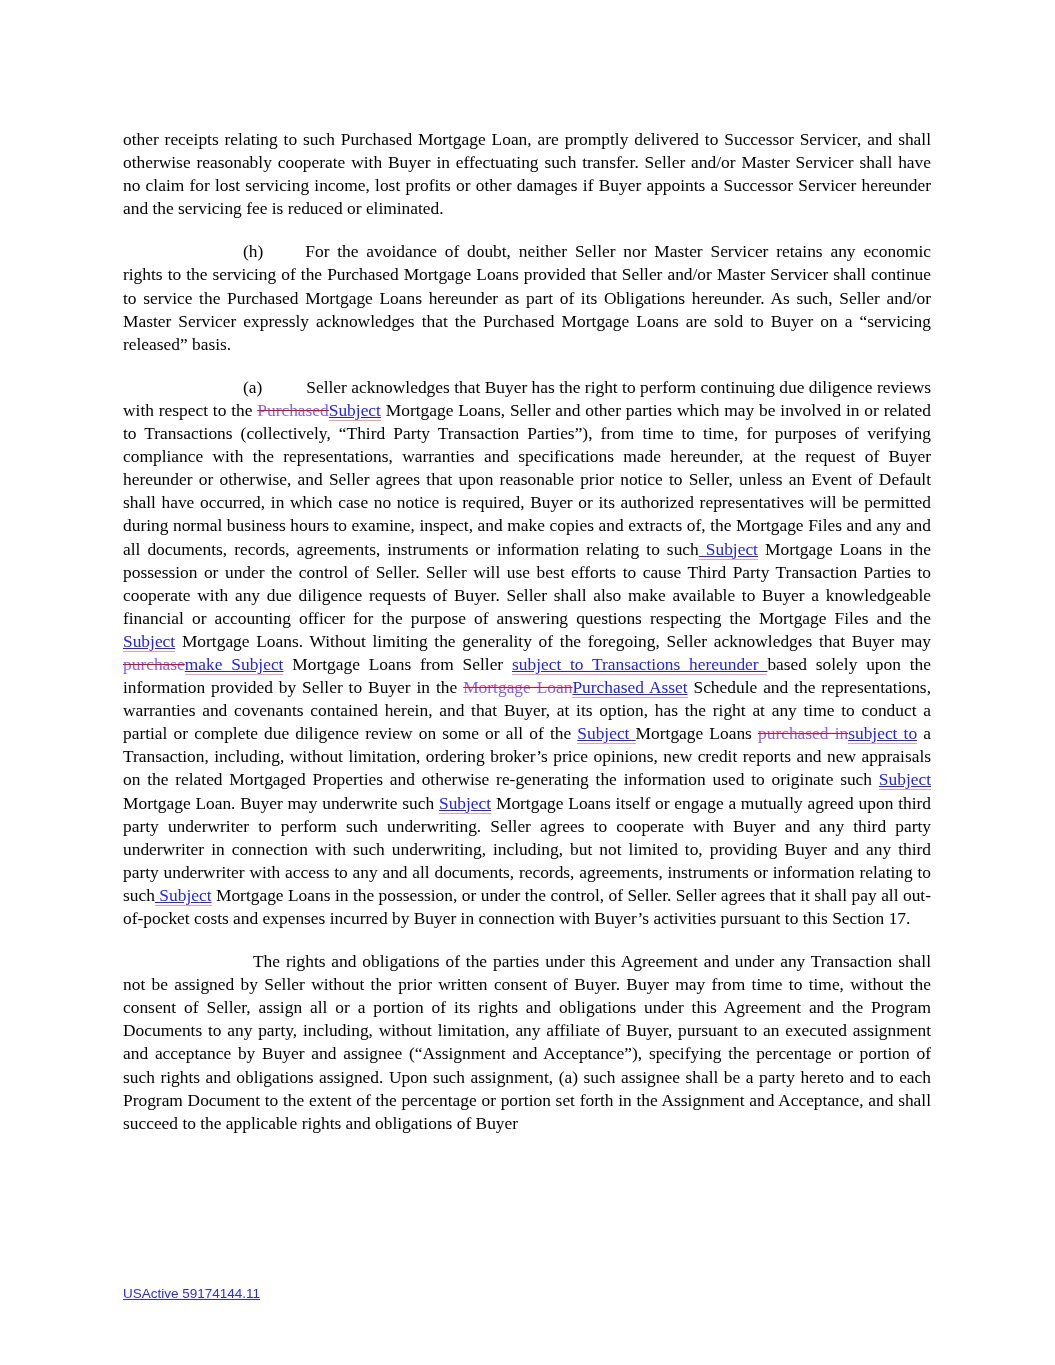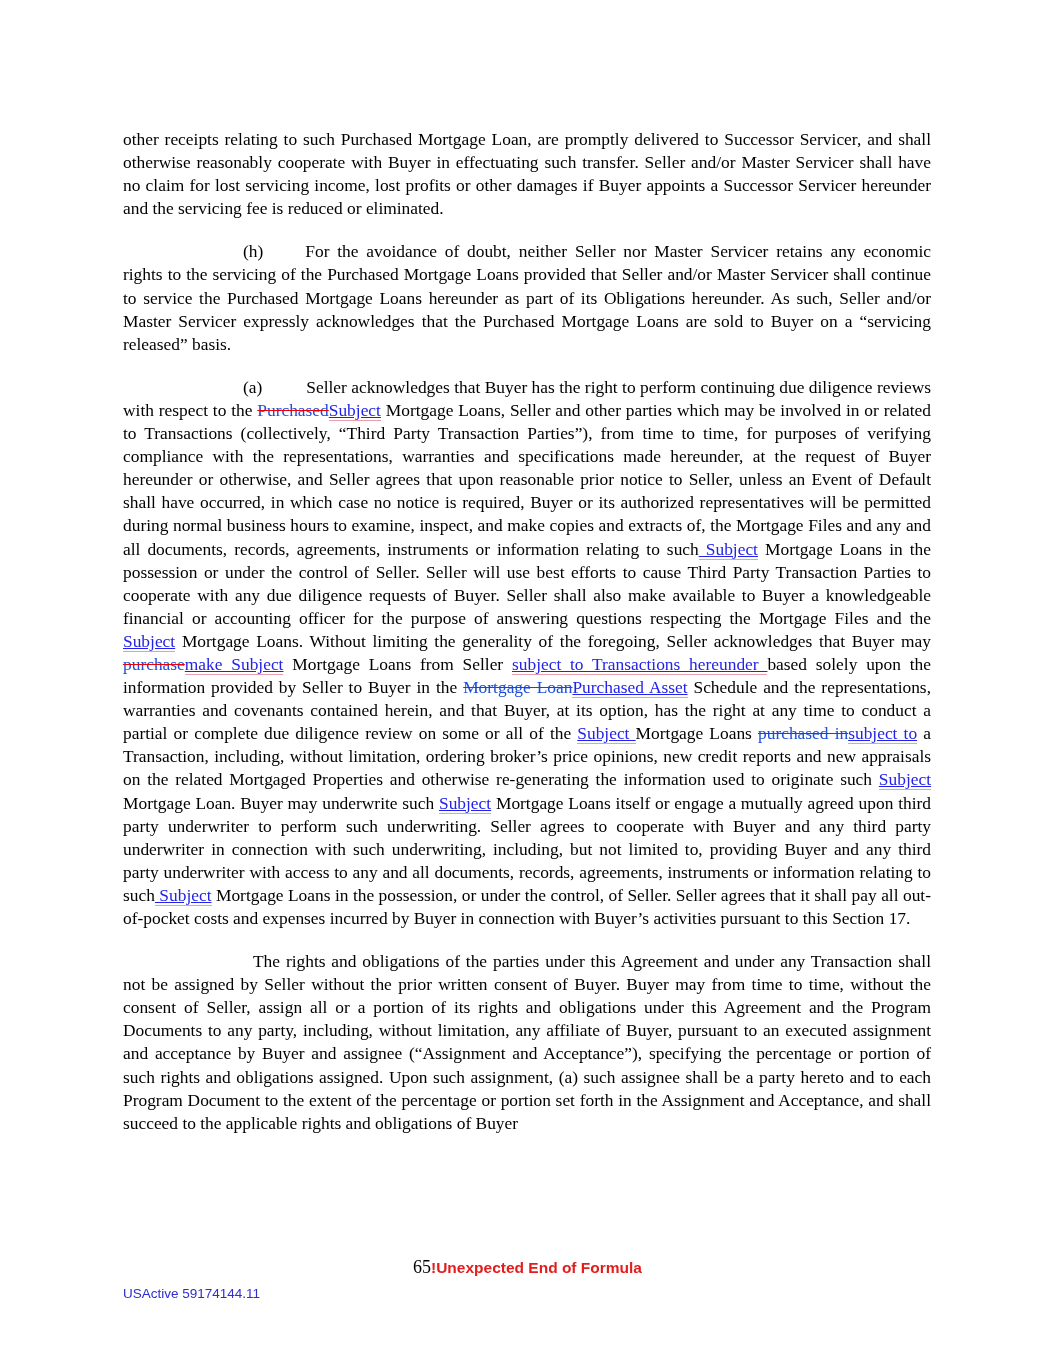--- a/index.html
+++ b/index.html
@@ -27,21 +27,21 @@
   p.p-head{
     font-weight:bold;
     text-align:left;
     margin-bottom:17px;
   }
   p.p-ind-letter{ text-indent:120px; }
   p.p-ind-first{ text-indent:130px; }
   .tab{ display:inline-block; }
   .run{}
   .del{
-    color:#1d4ed8;
+    color:#8b5cf6;
     text-decoration:line-through;
     text-decoration-color:#f00000;
   }
   .ins{
     color:#2222e8;
     text-decoration:underline;
     text-decoration-color:#2222e8;
     border-bottom:1px solid #eb9fae;
   }
   .term{ }
@@ -63,29 +63,29 @@
     font-size:15.5px;
     color:#e31c1c;
   }
   .docid{
     position:absolute;
     left:123px;
     top:1286px;
     font-family:"Liberation Sans","DejaVu Sans",sans-serif;
     font-size:13.5px;
     color:#2d2dd2;
+    text-decoration:underline;
   }
 </style>
 </head>
 <body>
 
 <div class="page">
   <div class="doc-body">
       <p class="p-body"><span class="run">other receipts relating to such Purchased Mortgage Loan, are promptly delivered to Successor Servicer, and shall otherwise reasonably cooperate with Buyer in effectuating such transfer.  Seller and/or Master Servicer shall have no claim for lost servicing income, lost profits or other damages if Buyer appoints a Successor Servicer hereunder and the servicing fee is reduced or eliminated.</span></p>
       <p class="p-body p-ind-letter"><span class="run">(h)</span><span class="tab" style="width: 42px;"></span><span class="run">For the avoidance of doubt, neither Seller nor Master Servicer retains any economic rights to the servicing of the Purchased Mortgage Loans provided that Seller and/or Master Servicer shall continue to service the Purchased Mortgage Loans hereunder as part of its Obligations hereunder.  As such, Seller and/or Master Servicer expressly acknowledges that the Purchased Mortgage Loans are sold to Buyer on a “servicing released” basis.</span></p>
       <p class="p-body p-ind-letter"><span class="run">(a)</span><span class="tab" style="width: 44px;"></span><span class="run">Seller acknowledges that Buyer has the right to perform continuing due diligence reviews with respect to the </span><span class="del">Purchased</span><span class="ins">Subject</span><span class="run"> Mortgage Loans, Seller and other parties which may be involved in or related to Transactions (collectively, “</span><span class="term">Third Party Transaction Parties</span><span class="run">”), from time to time, for purposes of verifying compliance with the representations, warranties and specifications made hereunder, at the request of Buyer hereunder or otherwise, and Seller agrees that upon reasonable prior notice to Seller, unless an Event of Default shall have occurred, in which case no notice is required, Buyer or its authorized representatives will be permitted during normal business hours to examine, inspect, and make copies and extracts of, the Mortgage Files and any and all documents, records, agreements, instruments or information relating to such</span><span class="ins"> Subject</span><span class="run"> Mortgage Loans in the possession or under the control of Seller.  Seller will use best efforts to cause Third Party Transaction Parties to cooperate with any due diligence requests of Buyer.  Seller shall also make available to Buyer a knowledgeable financial or accounting officer for the purpose of answering questions respecting the Mortgage Files and the</span><span class="ins"> Subject</span><span class="run"> Mortgage Loans.  Without limiting the generality of the foregoing, Seller acknowledges that Buyer may </span><span class="del">purchase</span><span class="ins">make Subject</span><span class="run"> Mortgage Loans from Seller </span><span class="ins">subject to Transactions hereunder </span><span class="run">based solely upon the information provided by Seller to Buyer in the </span><span class="del">Mortgage Loan</span><span class="ins">Purchased Asset</span><span class="run"> Schedule and the representations, warranties and covenants contained herein, and that Buyer, at its option, has the right at any time to conduct a partial or complete due diligence review on some or all of the </span><span class="ins">Subject </span><span class="run">Mortgage Loans </span><span class="del">purchased in</span><span class="ins">subject to</span><span class="run"> a Transaction, including, without limitation, ordering broker’s price opinions, new credit reports and new appraisals on the related Mortgaged Properties and otherwise re-generating the information used to originate such </span><span class="ins">Subject </span><span class="run">Mortgage Loan.  Buyer may underwrite such </span><span class="ins">Subject</span><span class="run"> Mortgage Loans itself or engage a mutually agreed upon third party underwriter to perform such underwriting.  Seller agrees to cooperate with Buyer and any third party underwriter in connection with such underwriting, including, but not limited to, providing Buyer and any third party underwriter with access to any and all documents, records, agreements, instruments or information relating to such</span><span class="ins"> Subject</span><span class="run"> Mortgage Loans in the possession, or under the control, of Seller.  Seller agrees that it shall pay all out-of-pocket costs and expenses incurred by Buyer in connection with Buyer’s activities pursuant to this Section 17.</span></p>
       <p class="p-body p-ind-first"><span class="run">The rights and obligations of the parties under this Agreement and under any Transaction shall not be assigned by Seller without the prior written consent of Buyer.  Buyer may from time to time, without the consent of Seller, assign all or a portion of its rights and obligations under this Agreement and the Program Documents to any party, including, without limitation, any affiliate of Buyer, pursuant to an executed assignment and acceptance by Buyer and assignee (“</span><span class="term">Assignment and Acceptance</span><span class="run">”), specifying the percentage or portion of such rights and obligations assigned.  Upon such assignment, (a) such assignee shall be a party hereto and to each Program Document to the extent of the percentage or portion set forth in the Assignment and Acceptance, and shall succeed to the applicable rights and obligations of Buyer</span></p>
     </div>
 
-  <div class="footer-line"><span class="pageno">65</span><span class="field-error">!</span><span class="field-error struck">Unexpected End of Formula</span></div>
 
   <div class="docid">USActive 59174144.11</div>
 </div>
 
 </body></html>

